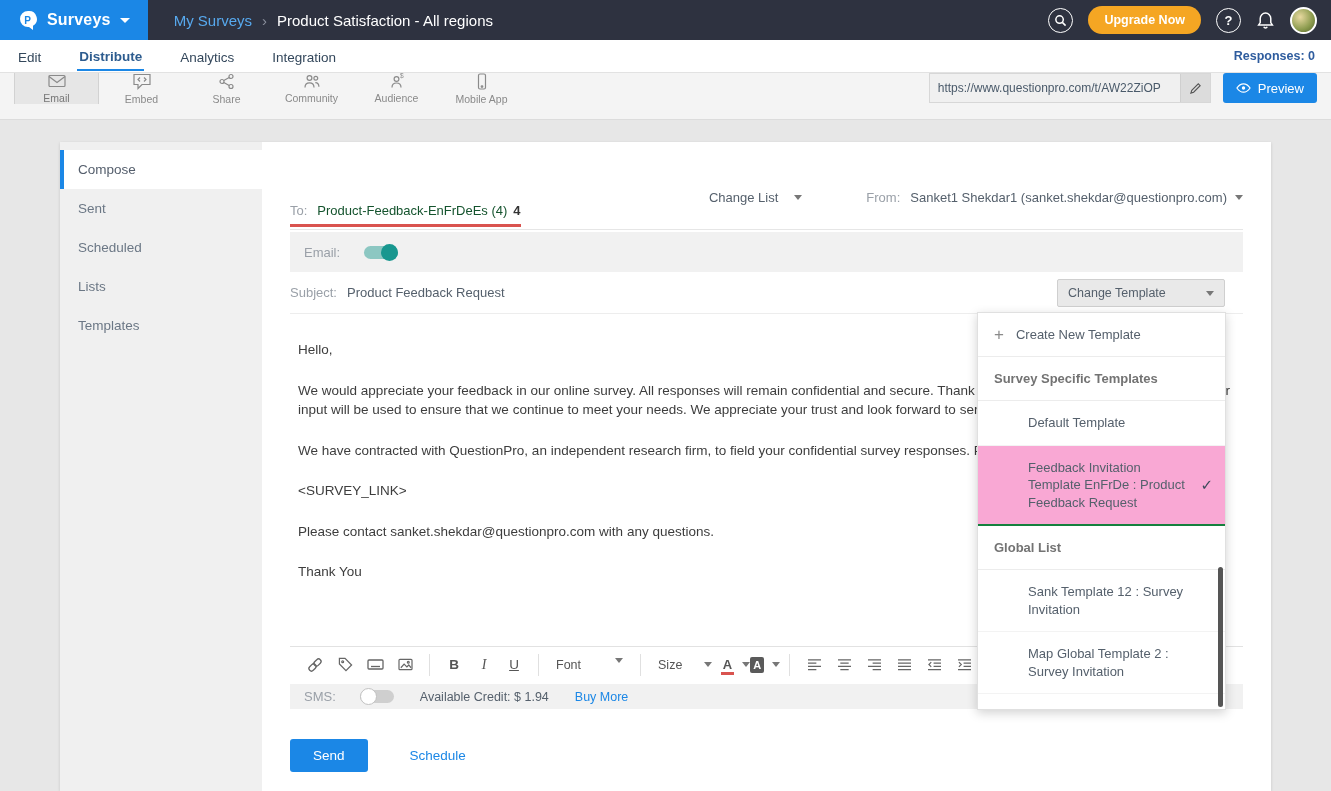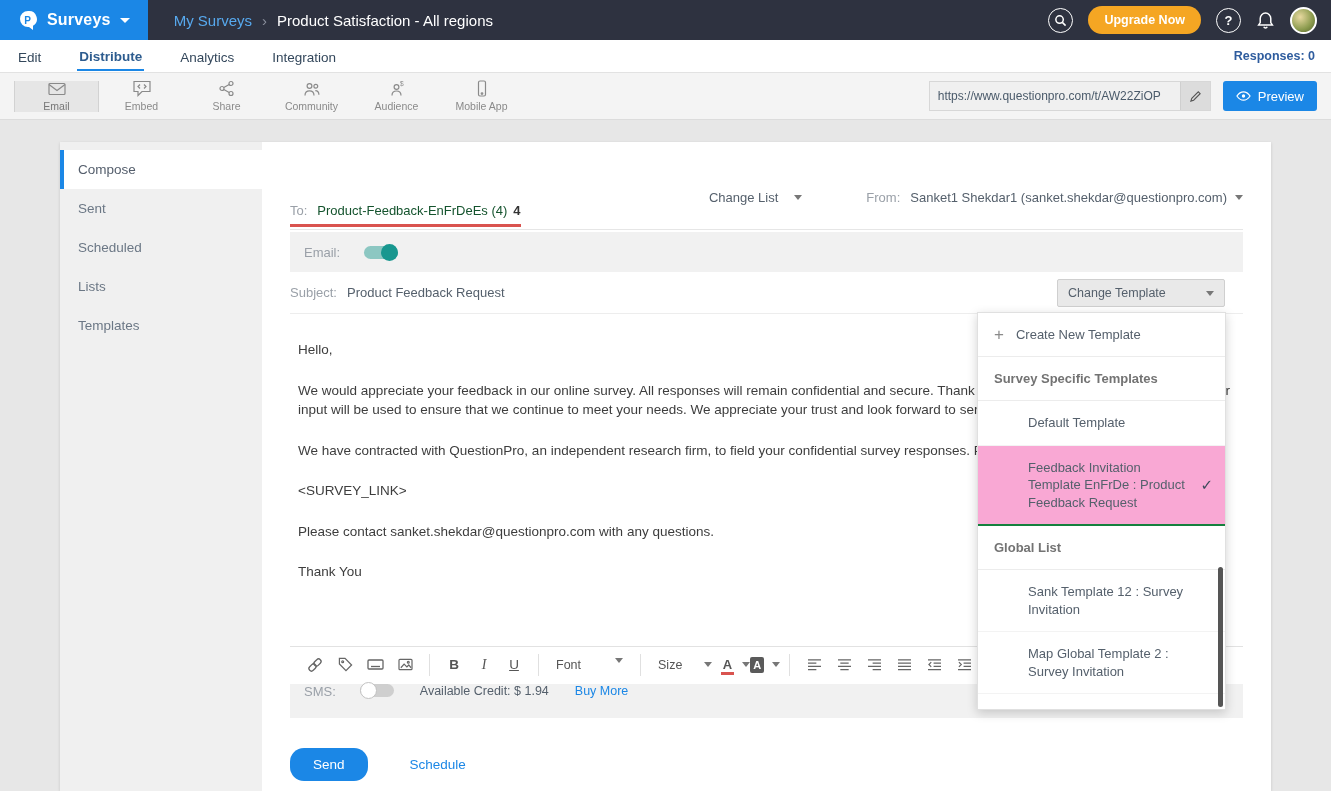--- a/index.html
+++ b/index.html
@@ -21,21 +21,21 @@
   .upgrade-btn{background:#f5a623;color:#fff;font-size:12.5px;font-weight:700;border:none;border-radius:14px;padding:7px 16px;cursor:pointer}
   .avatar{width:27px;height:27px;border-radius:50%;border:2px solid #fff;background:radial-gradient(circle at 35% 35%,#e8d9a0,#8a9a4d 60%,#53602c);cursor:pointer}
 
   
   .nav-row{height:33px;background:#fff;display:flex;align-items:center;padding:0 16px;border-bottom:1px solid #e2e2e2}
   .nav-tab{margin-right:34px;font-size:13.5px;color:#33475b;cursor:pointer;padding:7px 2px 5px}
   .nav-tab.active{color:#2d5c8f;font-weight:700;border-bottom:2px solid #1b87e6}
   .responses{margin-left:auto;font-size:12.5px;color:#2e5c9e;font-weight:700}
 
   
-  .channel-bar{height:47px;background:#f4f4f4;border-bottom:1px solid #dcdcdc;display:flex;align-items:center;padding-left:14px}
+  .channel-bar{height:47px;background:#f4f4f4;border-bottom:1px solid #dcdcdc;display:flex;align-items:flex-start;padding-left:14px}
   .channel{width:85px;display:flex;flex-direction:column;align-items:center;justify-content:center;gap:3px;color:#8a8a8a;font-size:10.5px;cursor:pointer}
   .channel.active{background:#e6e6e6;border-left:1px solid #d2d2d2;border-right:1px solid #d2d2d2;color:#777}
   .channel svg{stroke:#8a8a8a;fill:none;stroke-width:1.2}
   .channel-right{margin-left:auto;display:flex;align-items:center;gap:12px;padding-right:14px}
   .url-box{width:282px;height:30px;background:#f0f0f0;border:1px solid #d7d7d7;display:flex;align-items:center;overflow:hidden}
   .url-text{flex:1;font-size:12px;color:#4a5a6a;padding:0 8px;white-space:nowrap;overflow:hidden}
   .url-edit{width:30px;height:30px;background:#dcdcdc;border-left:1px solid #cfcfcf;display:flex;align-items:center;justify-content:center;cursor:pointer}
   .preview-btn{background:#1b87e6;color:#fff;border:none;height:30px;padding:0 13px;font-size:13px;border-radius:3px;display:flex;align-items:center;gap:7px;cursor:pointer}
 
   
@@ -78,26 +78,26 @@
   .tsep{width:1px;height:22px;background:#e0e0e0;margin:0 9px}
   .fmt-b{font-weight:700;font-size:13.5px}
   .fmt-i{font-style:italic;font-family:"Liberation Serif",serif;font-size:14px}
   .fmt-u{text-decoration:underline;font-size:13.5px}
   .font-dd{display:flex;align-items:flex-start;gap:26px;padding:0 8px;font-size:12.5px;color:#555;cursor:pointer}
   .size-dd{display:flex;align-items:center;gap:14px;padding:0 8px;font-size:12.5px;color:#555;cursor:pointer}
   .color-a{position:relative;font-size:13px;font-weight:700;padding:0 2px;cursor:pointer}
   .color-a::after{content:"";position:absolute;left:0;right:0;bottom:-3px;height:3px;background:#d9534f}
   .bg-a{background:#5a5a5a;color:#fff;font-size:11px;font-weight:700;width:16px;height:16px;display:flex;align-items:center;justify-content:center;border-radius:2px;cursor:pointer}
 
-  .sms-row{height:34px;background:#f1f1f1;display:flex;align-items:flex-start;padding:0 14px;margin-top:2px}
+  .sms-row{height:25px;background:#f1f1f1;display:flex;align-items:center;padding:0 14px;margin-top:2px}
   .credit{color:#55606c;font-size:12.5px;margin-left:26px}
   .buy-more{color:#1b87e6;font-size:12.5px;margin-left:26px;cursor:pointer}
 
   .actions{margin-top:30px;display:flex;align-items:center}
-  .send-btn{background:#1b87e6;color:#fff;border:none;border-radius:14px;font-size:13.5px;padding:9px 23px;cursor:pointer}
+  .send-btn{background:#1b87e6;color:#fff;border:none;border-radius:3px;font-size:13.5px;padding:9px 23px;cursor:pointer}
   .schedule-link{color:#1b87e6;font-size:13.5px;margin-left:42px;cursor:pointer}
 
   
   .dropdown{position:absolute;left:977px;top:312px;width:249px;height:398px;background:#fff;border:1px solid #e0e0e0;box-shadow:0 3px 10px rgba(0,0,0,.18);font-size:13px;color:#55606c;overflow:hidden;z-index:30}
   .dd-row{padding:14px 16px;border-bottom:1px solid #ececec;cursor:pointer;display:flex;align-items:center;gap:12px}
   .dd-plus{color:#8a8a8a;font-size:17px;font-weight:400;line-height:10px}
   .dd-header{padding:14px 16px;border-bottom:1px solid #ececec;font-weight:700;color:#737373;cursor:default}
   .dd-item{padding:13px 16px 13px 50px;cursor:pointer;line-height:1.35;border-bottom:1px solid #f3f3f3}
   .dd-item.selected{background:#f9a8d4;position:relative;padding-right:34px;border-bottom:2px solid #15803d}
   .dd-check{position:absolute;right:12px;top:50%;transform:translateY(-50%);color:#3c4a5a;font-size:15px}

